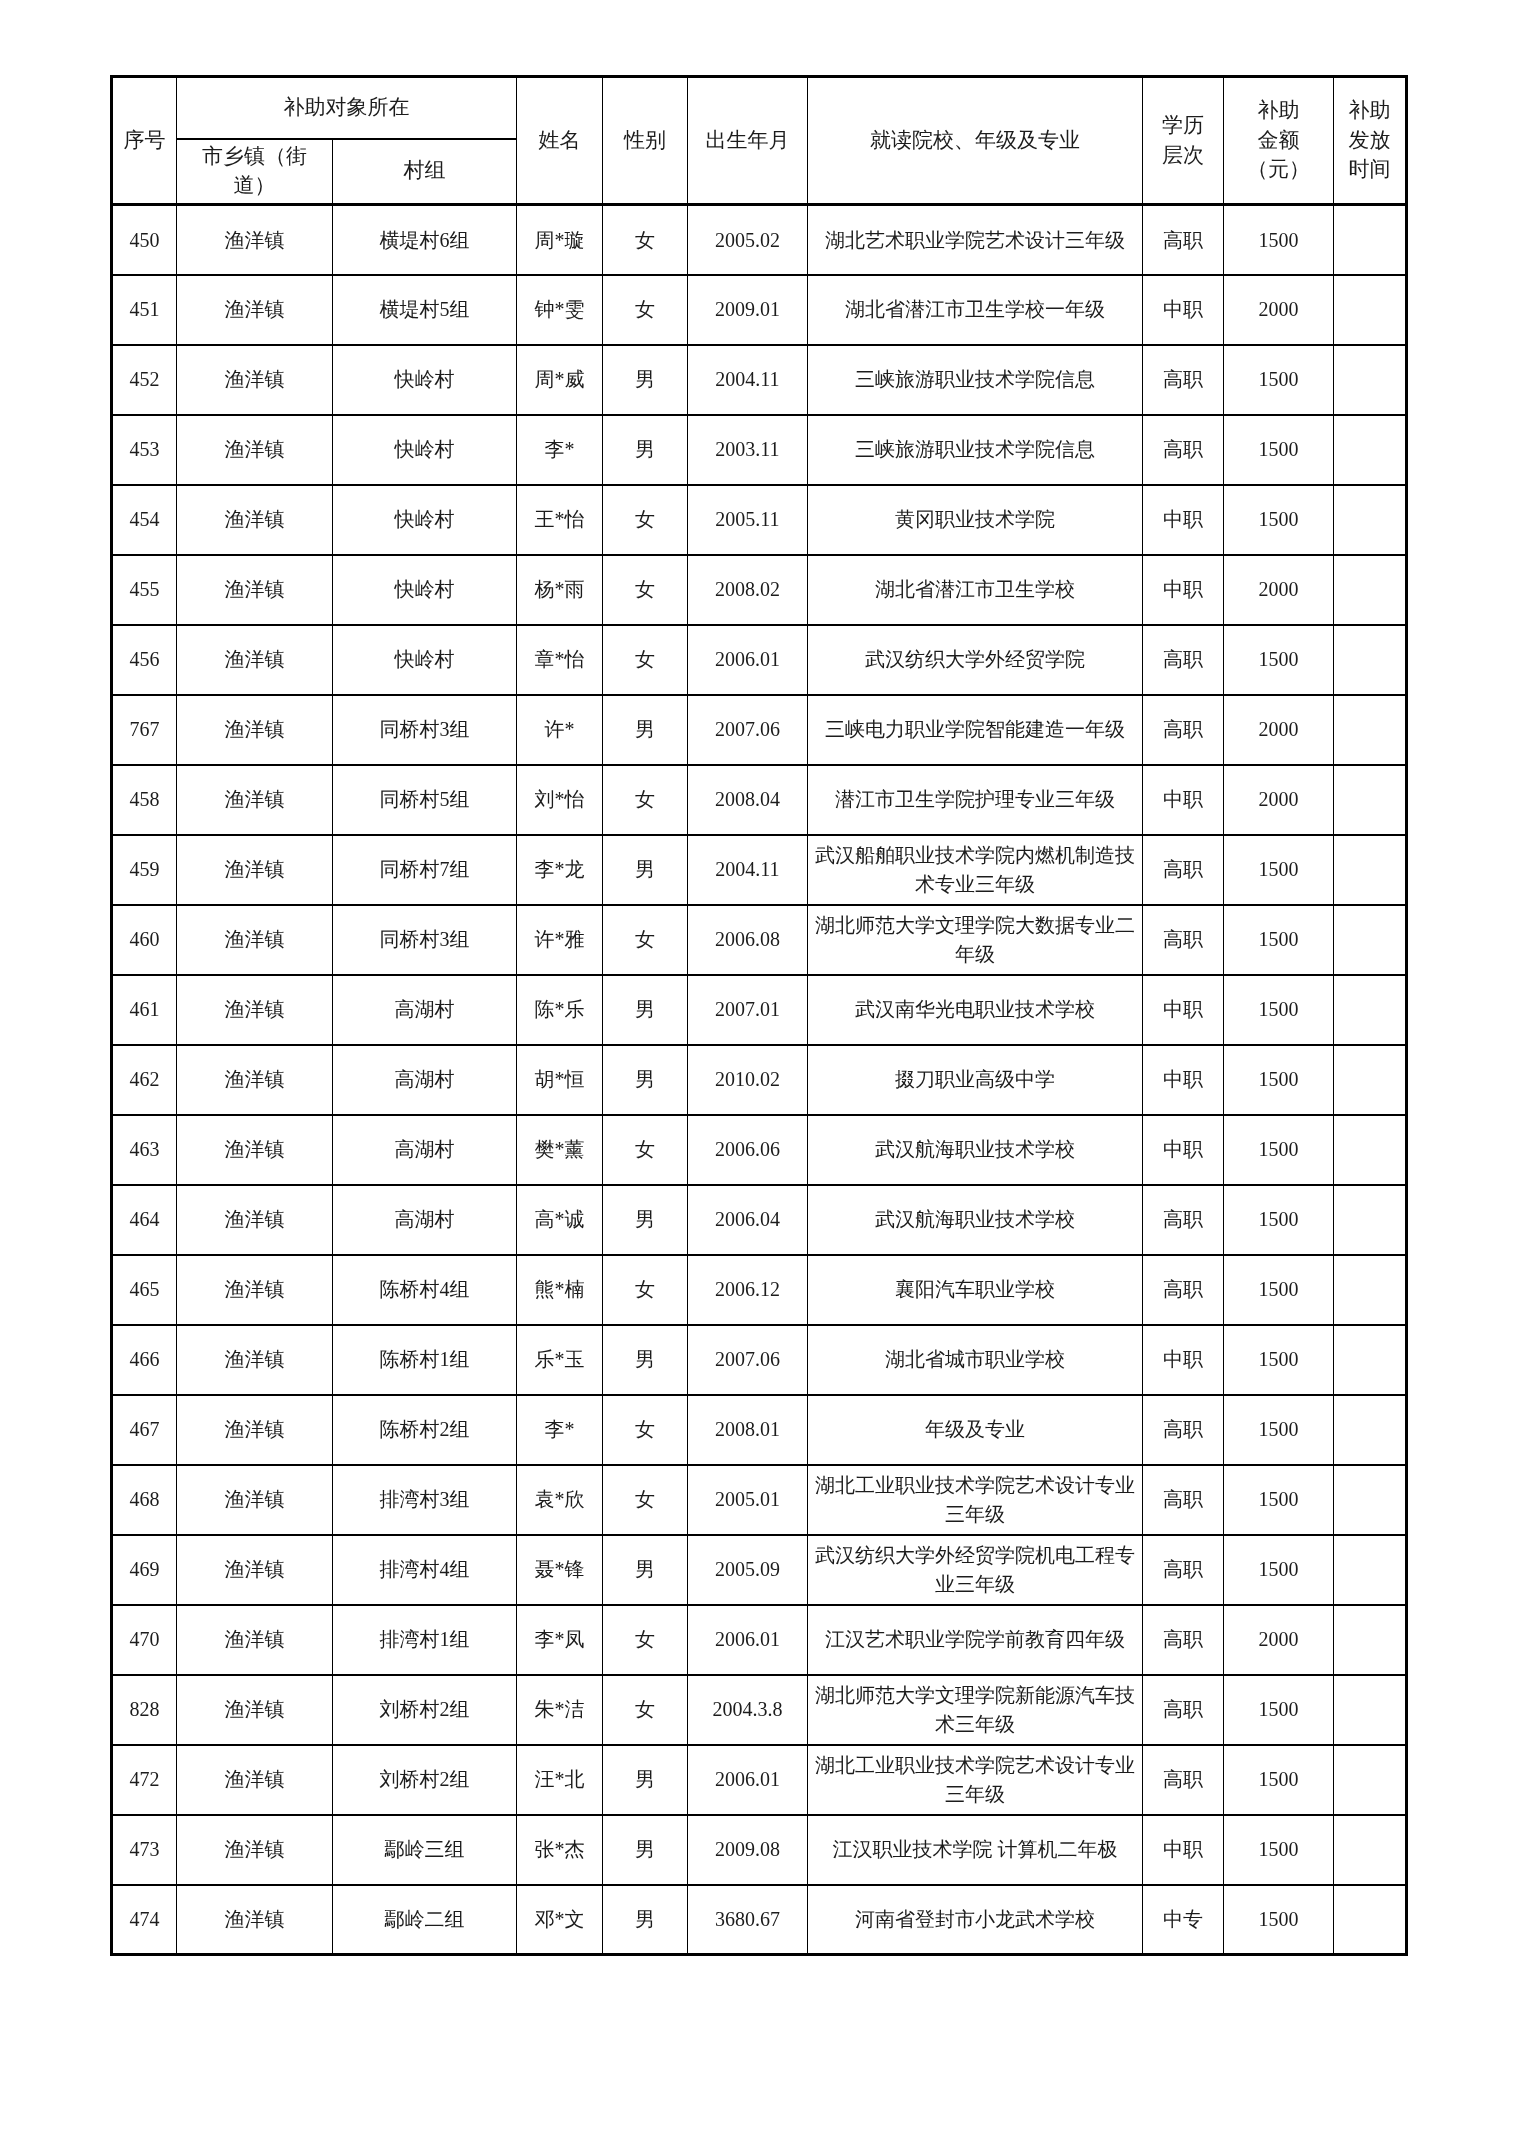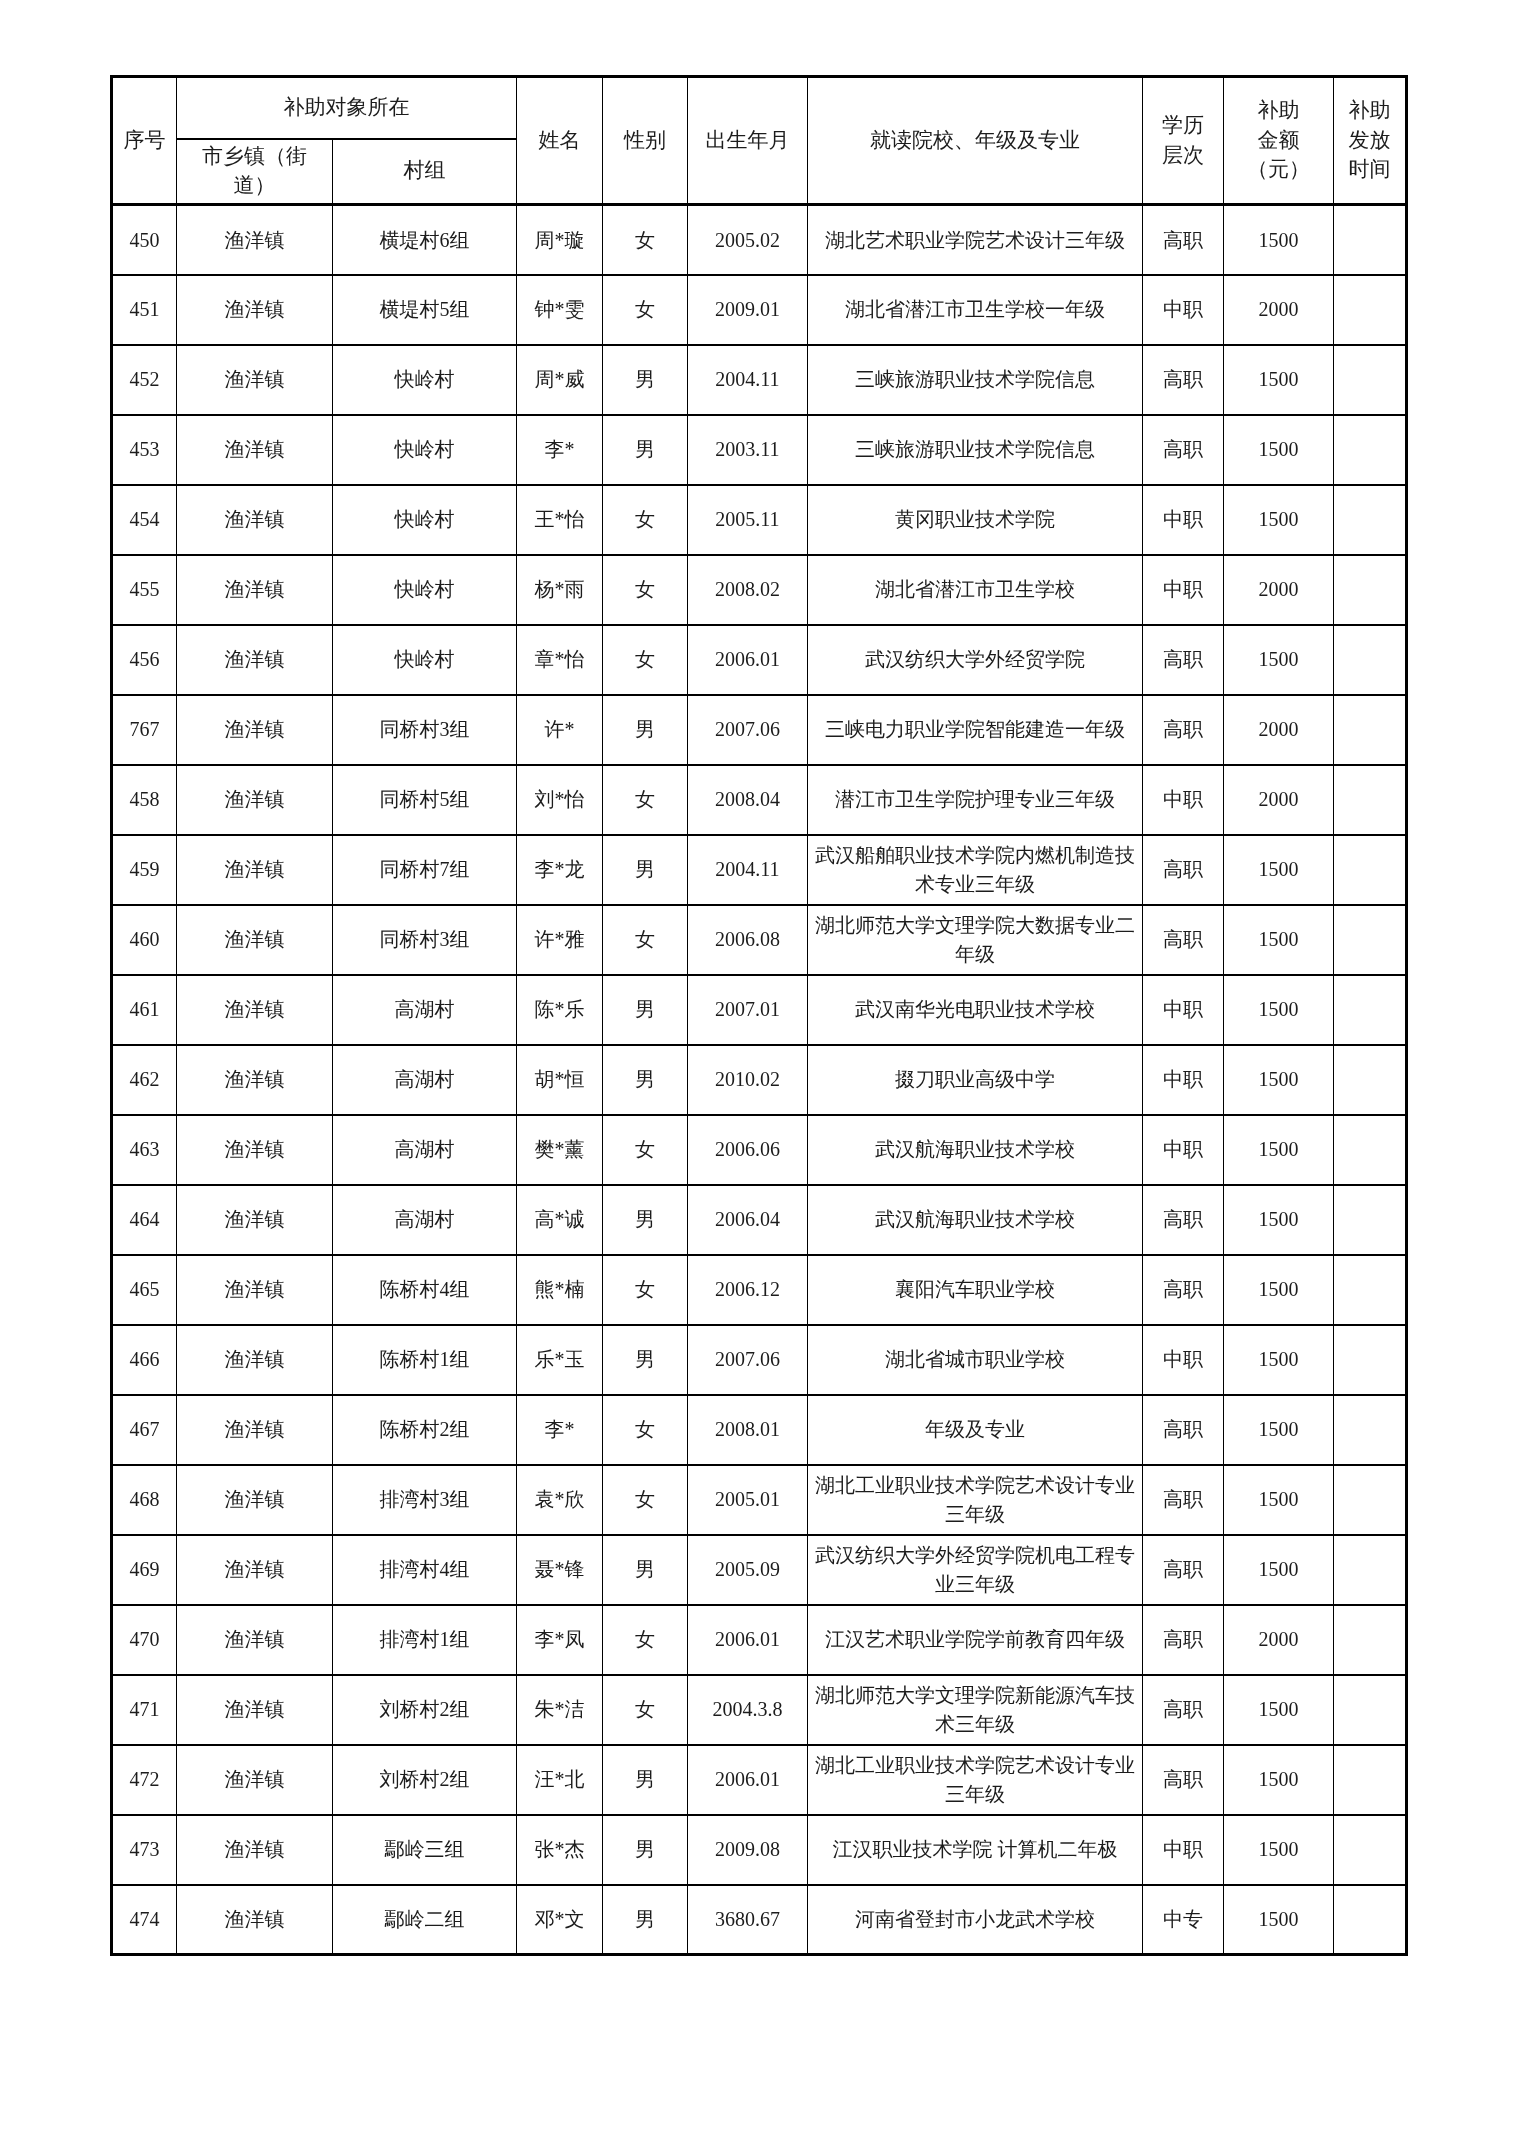--- a/index.html
+++ b/index.html
@@ -338,21 +338,21 @@
             <td>排湾村1组</td>
             <td>李*凤</td>
             <td>女</td>
             <td>2006.01</td>
             <td>江汉艺术职业学院学前教育四年级</td>
             <td>高职</td>
             <td>2000</td>
             <td></td>
           </tr>
           <tr>
-            <td>471</td>
+            <td>828</td>
             <td>渔洋镇</td>
             <td>刘桥村2组</td>
             <td>朱*洁</td>
             <td>女</td>
             <td>2004.3.8</td>
             <td>湖北师范大学文理学院新能源汽车技术三年级</td>
             <td>高职</td>
             <td>1500</td>
             <td></td>
           </tr>

